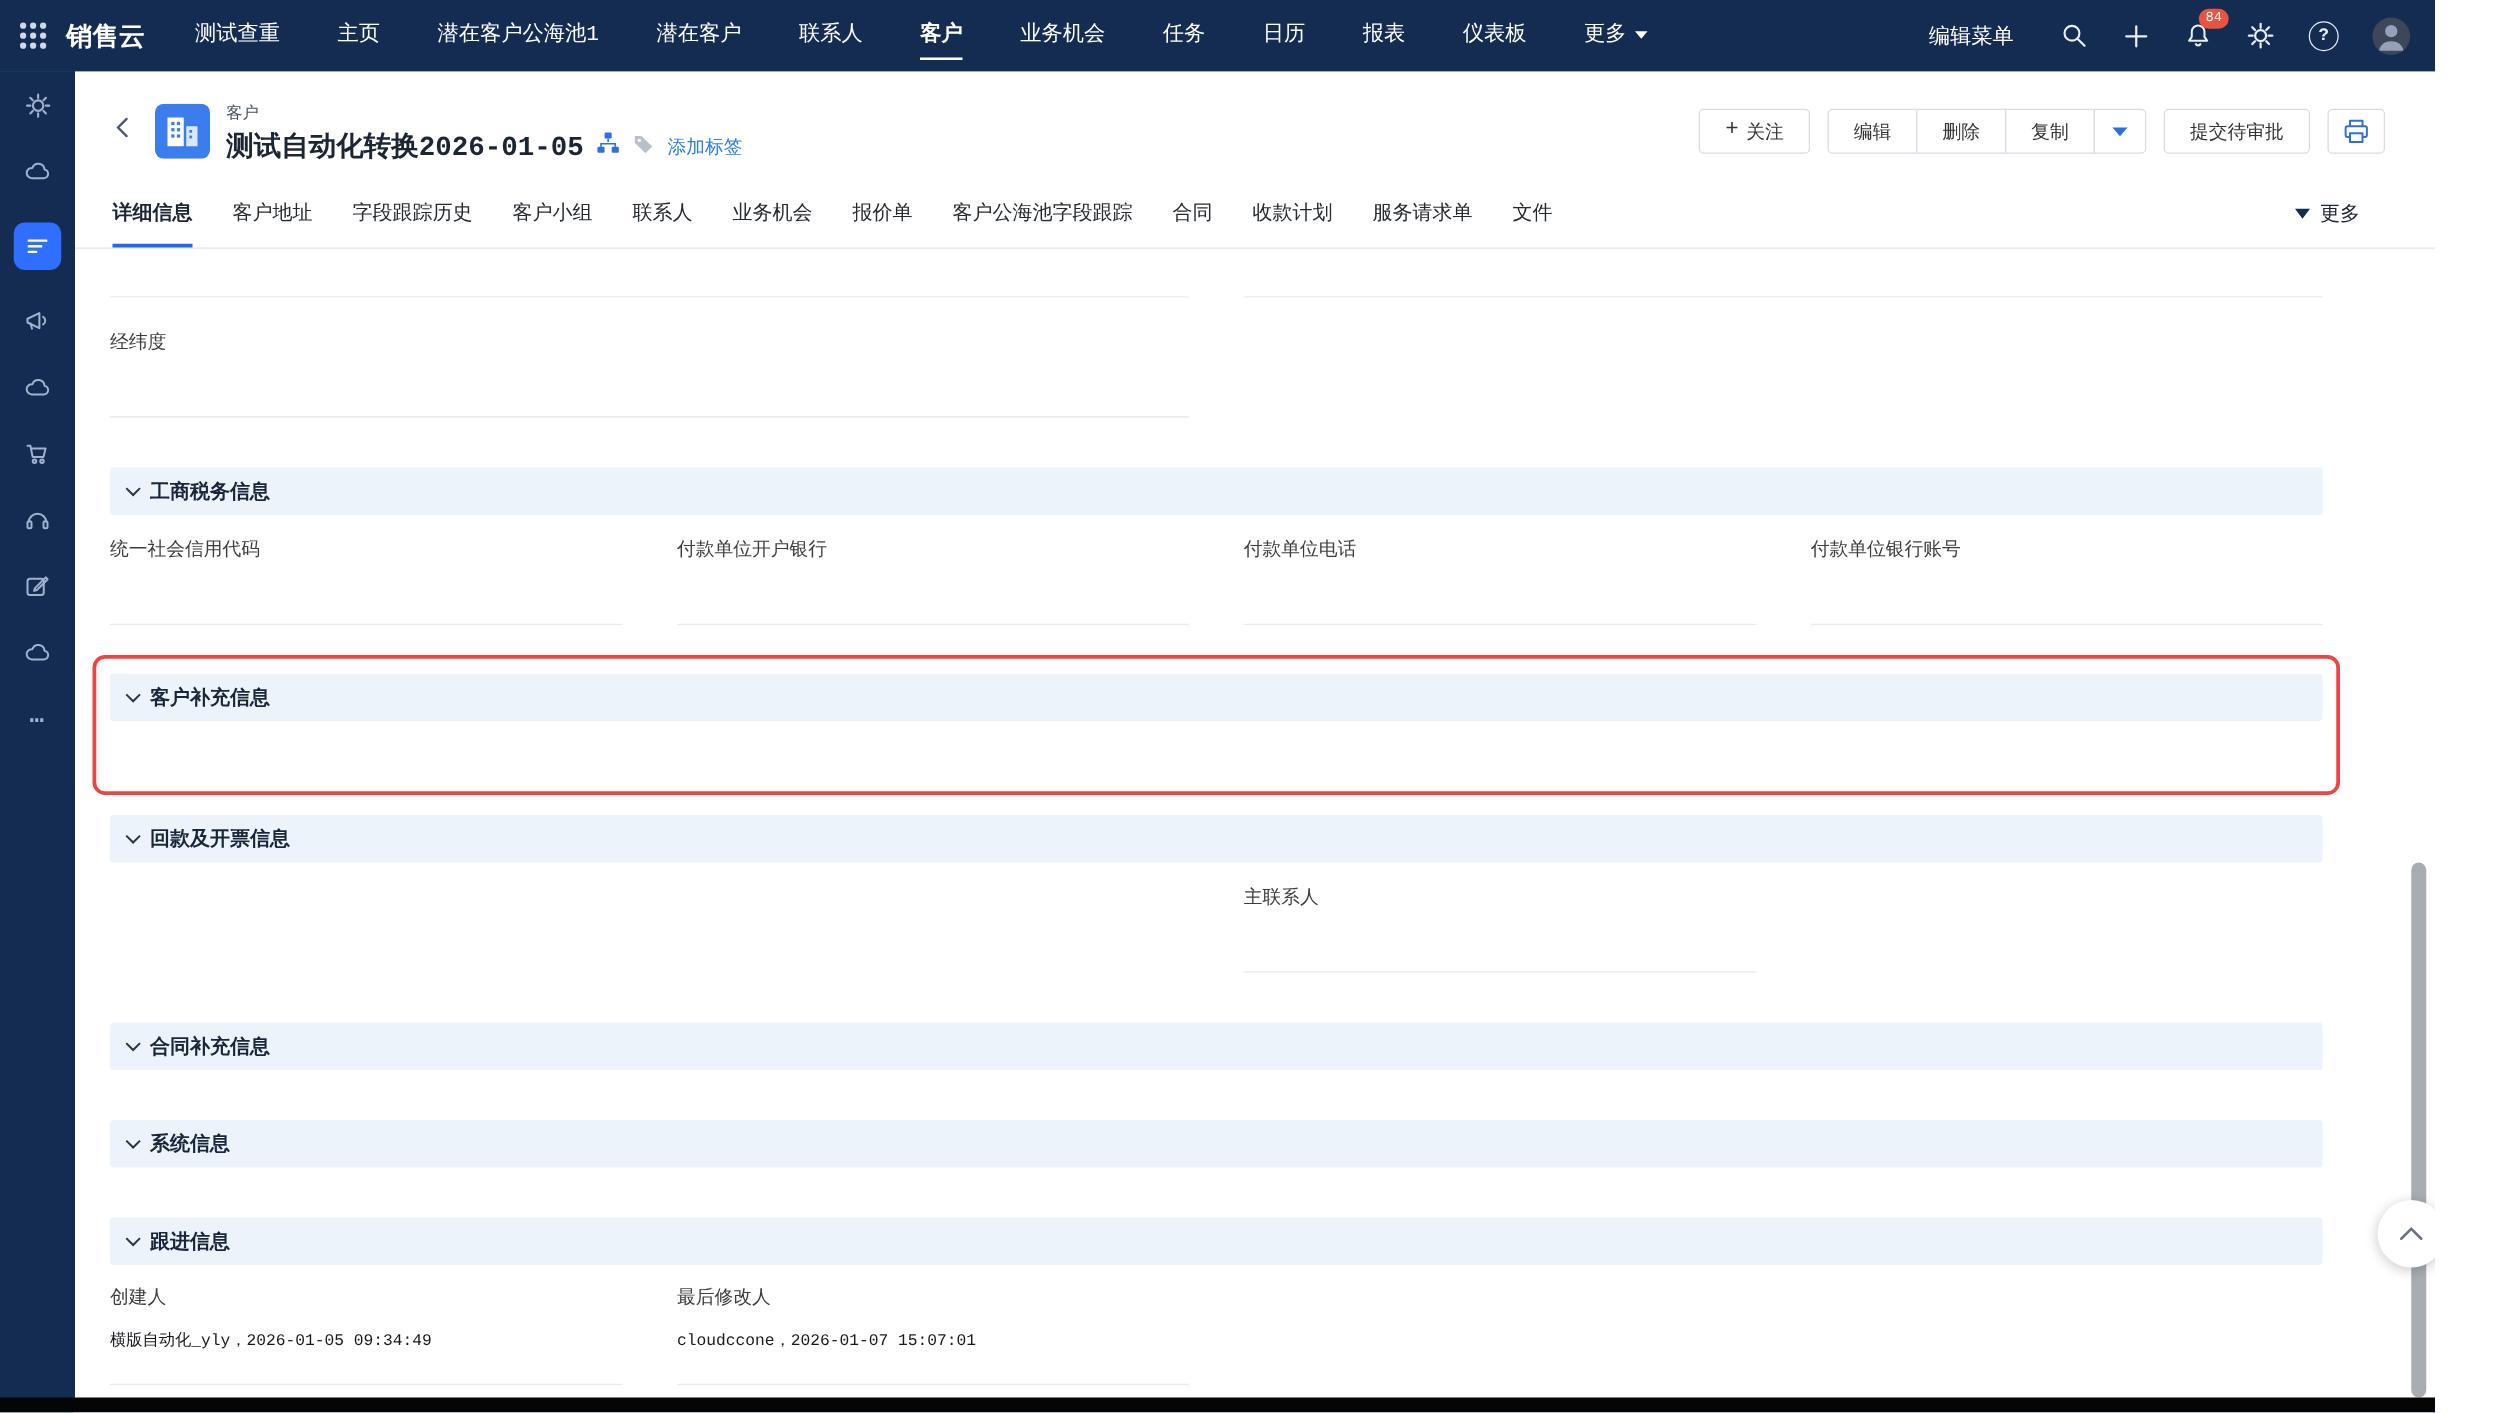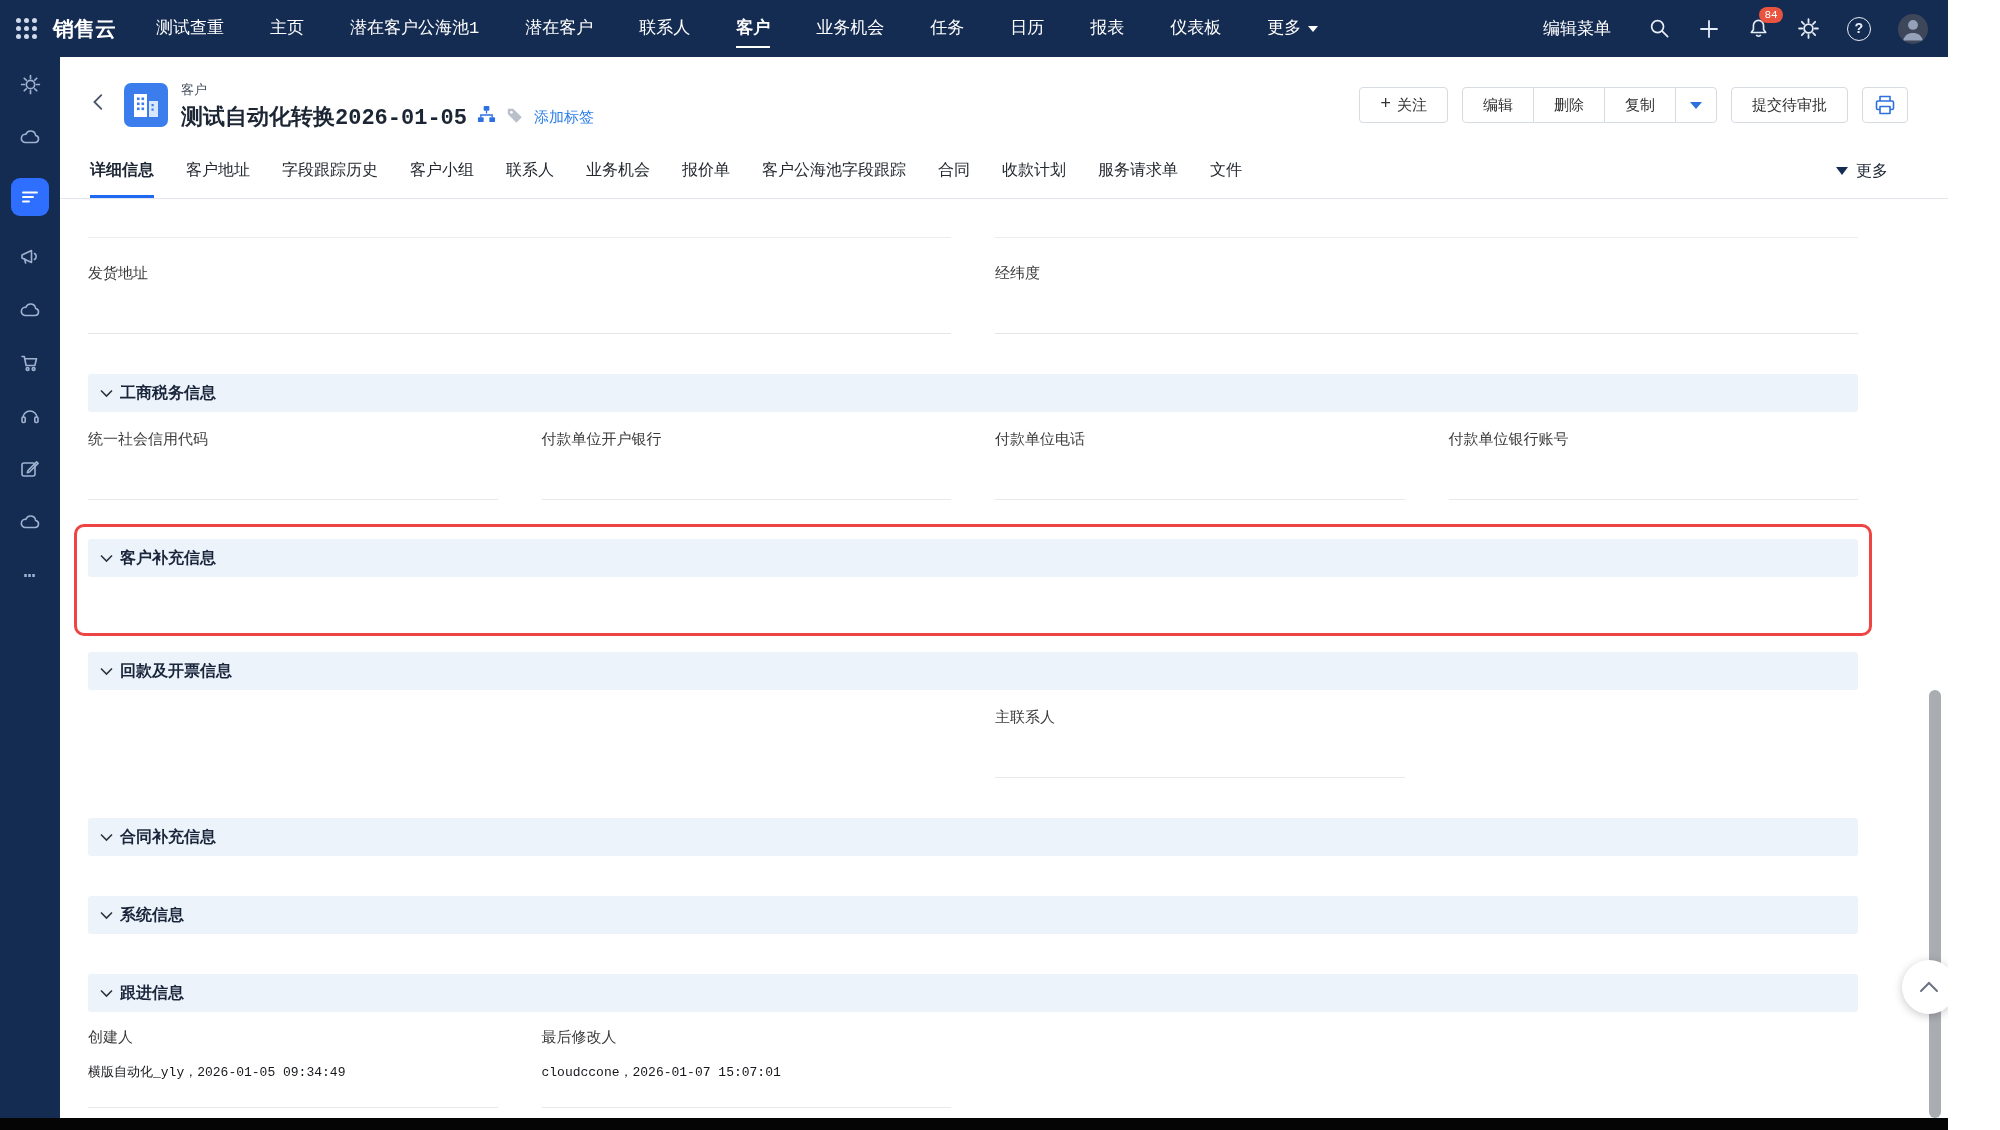--- a/index.html
+++ b/index.html
@@ -311,23 +311,20 @@
 
     <div class="content">
 
       <div class="toprule">
           <div></div>
           <div></div>
         </div>
 
       <div class="grid">
         <div class="field half">
-          <div class="field-label">发货地址</div>
-        </div>
-        <div class="field half">
           <div class="field-label">经纬度</div>
         </div>
       </div>
 
       <div class="section-bar">
         <svg class="chev" width="13" height="9" viewBox="0 0 13 9" fill="none" stroke="#2b3440" stroke-width="1.6">
             <path d="M1 1.5l5.5 5.5L12 1.5"></path>
           </svg>
         <span class="section-title">工商税务信息</span>
       </div>

